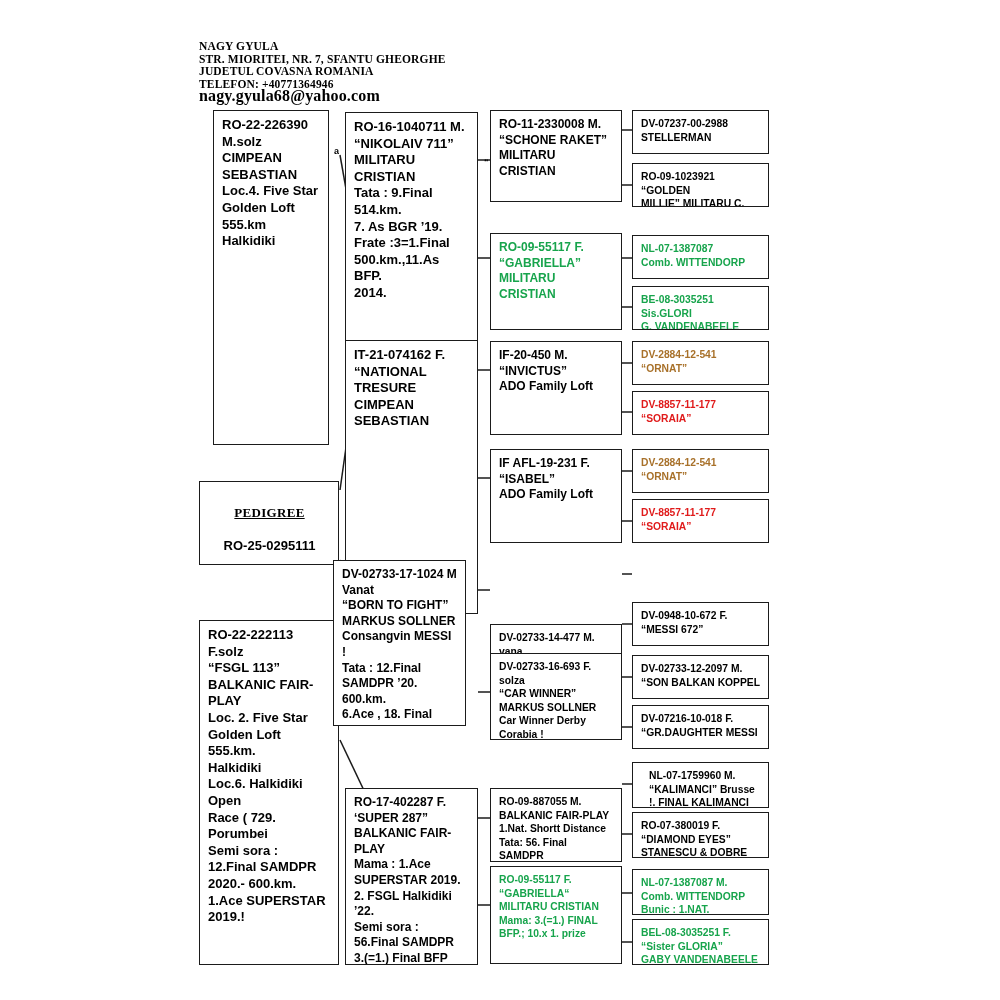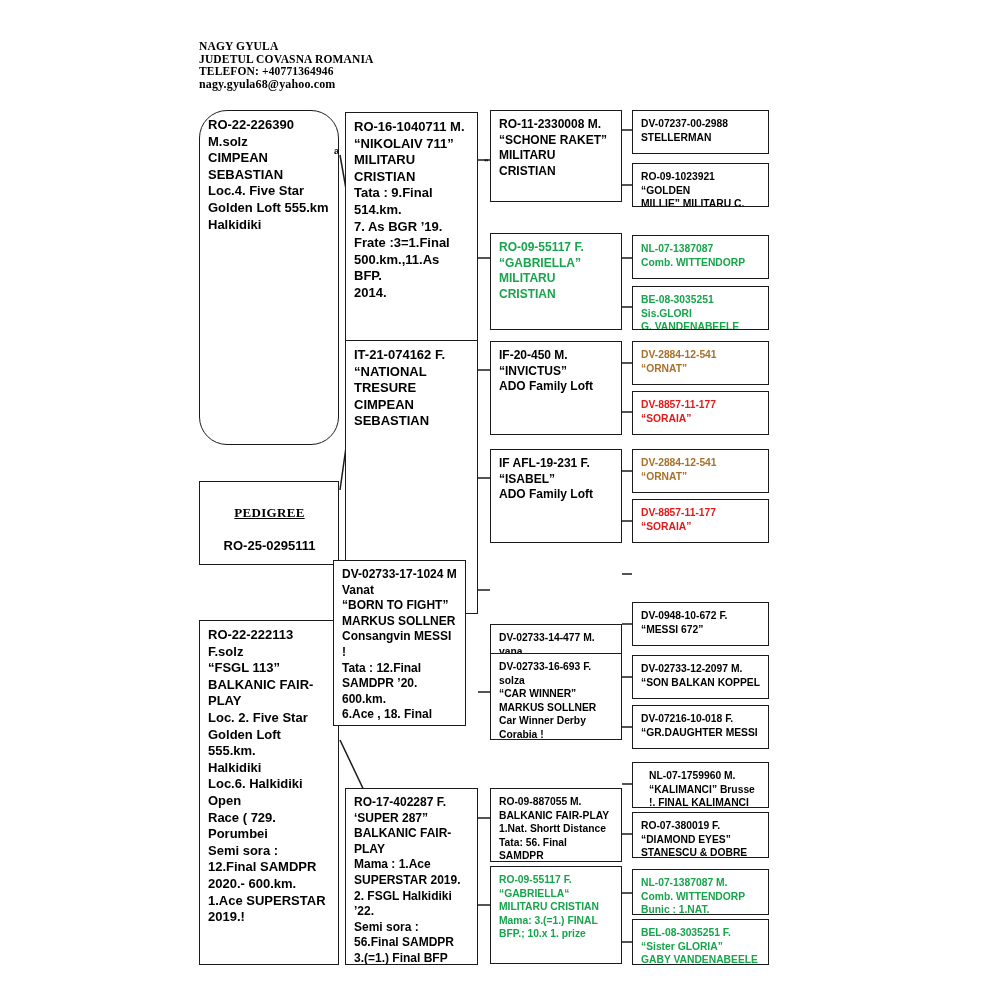--- a/index.html
+++ b/index.html
@@ -15,21 +15,21 @@
 
   
   .owner{
     position:absolute;left:199px;top:40px;width:330px;
     font-family:"Liberation Serif", serif;
     font-weight:bold;
     font-size:11.5px;
     line-height:12.6px;
     letter-spacing:.15px;
   }
-  .owner .email{font-size:12px;font-weight:bold;}
+  .owner .email{font-size:16px;font-weight:bold;}
 
   
   .box{
     position:absolute;
     box-sizing:border-box;
     border:1.6px solid #1b1b1b;
     background:#ffffff;
     padding:6px 7px 4px 8px;
     font-weight:bold;
     line-height:16.2px;
@@ -98,33 +98,34 @@
       <line x1="622" y1="727" x2="632" y2="727"></line>
       <line x1="622" y1="784" x2="632" y2="784"></line>
       <line x1="622" y1="834" x2="632" y2="834"></line>
       <line x1="622" y1="893" x2="632" y2="893"></line>
       <line x1="622" y1="942" x2="632" y2="942"></line>
     </g>
   </svg>
 
   <div class="owner">
     <div>NAGY GYULA</div>
+    <div>STR. MIORITEI, NR. 7, SFANTU GHEORGHE</div>
     <div>JUDETUL COVASNA ROMANIA</div>
     <div>TELEFON: +40771364946</div>
     <div class="email">nagy.gyula68@yahoo.com</div>
   </div>
 
   <div class="box s13 c-black ctr" style="left:199px;top:481px;width:140px;height:84px;">
     <span class="pedigree-title">PEDIGREE</span>
     <span class="ln">RO-25-0295111</span>
     
     
   </div>
 
-  <div class="box s13 c-black" style="left:199px;top:110px;width:140px;height:335px;border-radius:28px;">RO-22-226390 M.solz
+  <div class="box s13 c-black" style="left:213px;top:110px;width:116px;height:335px;">RO-22-226390 M.solz
     CIMPEAN
         SEBASTIAN
 Loc.4. Five  Star
  Golden Loft  555.km
  Halkidiki</div>
   <div class="box s13 c-black" style="left:199px;top:620px;width:140px;height:345px;">RO-22-222113 F.solz
    “FSGL  113”
 BALKANIC  FAIR-PLAY
 Loc. 2. Five Star
 Golden Loft  555.km.

